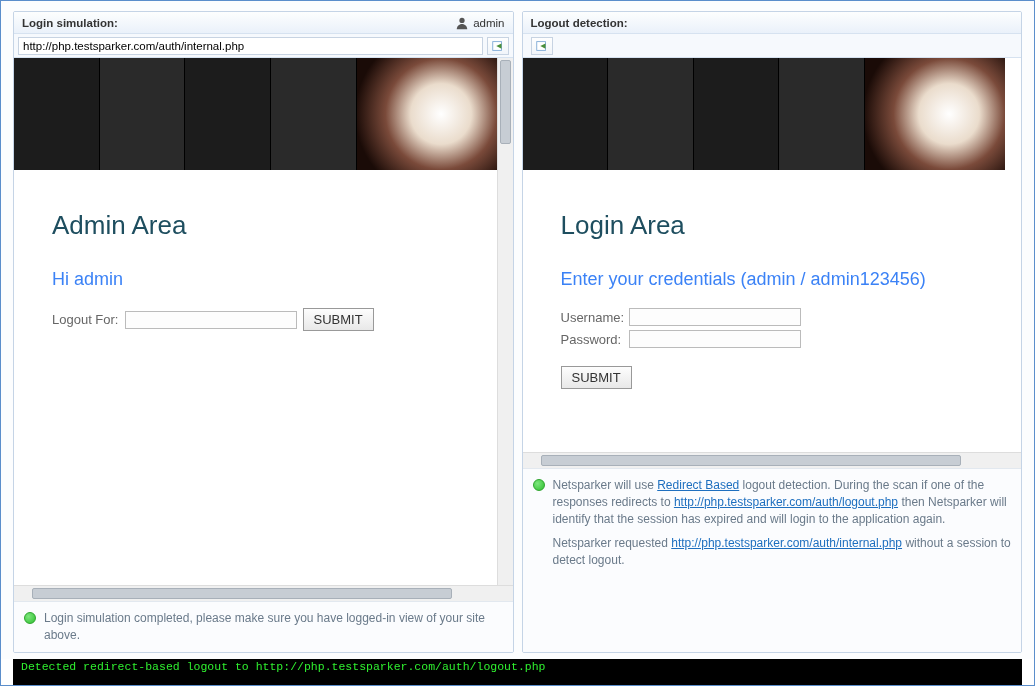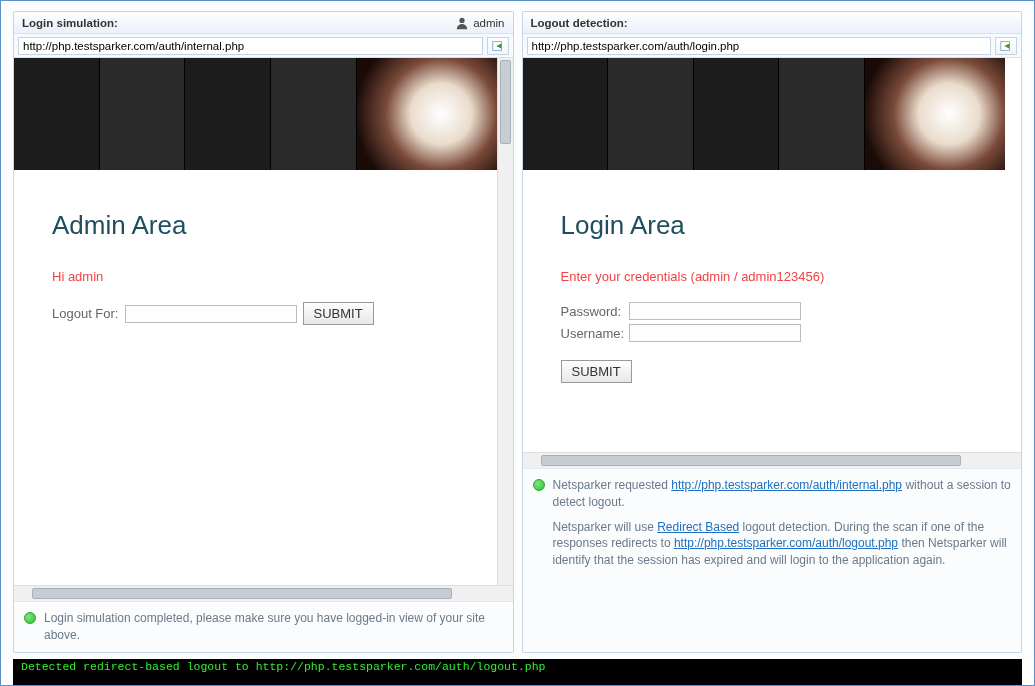--- a/index.html
+++ b/index.html
@@ -157,21 +157,21 @@
     padding: 40px 38px;
     font-family: Arial, Helvetica, sans-serif;
     color:#555;
   }
   .page-content h1 {
     font-size: 26px;
     font-weight: normal;
     color: #1e4e5f;
     margin-bottom: 28px;
   }
-  .page-content p { margin-bottom: 18px; font-size: 13px; color:#ef4444;}
+  .page-content p { margin-bottom: 18px; font-size: 18px; color:#3b82f6;}
   .page-content label { font-size:13px; color:#666; }
   .frm-row { display:flex; align-items:center; gap:6px; margin-bottom:4px;}
   .frm-row input[type=text], .frm-row input[type=password] {
     border:1px solid #bbb;
     height:18px;
     width:172px;
     background:#fdfdfd;
     font-size:12px;
     padding:1px 3px;
   }
@@ -305,21 +305,20 @@
         <div class="dot"></div>
         <div class="status-text">Login simulation completed, please make sure you have logged-in view of your site above.</div>
       </div>
     </div>
 
     <div class="panel">
       <div class="panel-header">
         <span>Logout detection:</span>
       </div>
       <div class="panel-url">
-        <input type="text" value="http://php.testsparker.com/auth/login.php" style="">
         <div class="go-btn">
           <svg class="go-icon-svg" viewBox="0 0 16 16">
             <rect x="2" y="3" width="10" height="10" fill="#fff" stroke="#7aa7d4"></rect>
             <path d="M6 8l6-3v6z" fill="#4a8f3a"></path>
           </svg>
         </div>
       </div>
       <div class="browser-viewport" style="flex:0 0 410px;">
         <div class="page-container">
           <div class="page-body" style="bottom:32px;">
@@ -327,46 +326,46 @@
               <div class="tile"></div>
                 <div class="tile d"></div>
                 <div class="tile"></div>
                 <div class="tile d"></div>
               <div class="hands"></div>
             </div>
             <div class="page-content">
               <h1>Login Area</h1>
               <p>Enter your credentials (admin / admin123456)</p>
               <div class="frm-row">
+                <label style="width:62px;">Username:</label>
+                <input type="text" style="">
+              </div>
+              <div class="frm-row">
                 <label style="width:62px;">Password:</label>
                 <input type="password" style="">
-              </div>
-              <div class="frm-row">
-                <label style="width:62px;">Username:</label>
-                <input type="text" style="">
               </div>
               <div style="margin-top:18px;">
                 <button class="btn-submit">SUBMIT</button>
               </div>
             </div>
           </div>
           <div class="page-scroll-x">
             <div class="thumb" style="left:18px;width:420px;"></div>
           </div>
         </div>
       </div>
       <div class="panel-status right-status-block" style="flex:1;">
         <div class="dot"></div>
         <div class="status-text">
           <div class="para">
+            <span>Netsparker will use </span><a>Redirect Based</a><span>  logout detection. During the scan if one of the responses redirects to </span><a>http://php.testsparker.com/auth/logout.php</a><span>  then Netsparker will identify that the session has expired and will login to the application again.</span>
+          </div>
+          <div class="para">
             <span>Netsparker requested </span><a>http://php.testsparker.com/auth/internal.php</a><span>  without a session to detect logout.</span>
           </div>
-          <div class="para">
-            <span>Netsparker will use </span><a>Redirect Based</a><span>  logout detection. During the scan if one of the responses redirects to </span><a>http://php.testsparker.com/auth/logout.php</a><span>  then Netsparker will identify that the session has expired and will login to the application again.</span>
-          </div>
         </div>
       </div>
     </div>
 
   </div>
 
   <div class="console">Detected redirect-based logout to http://php.testsparker.com/auth/logout.php</div>
 
 
 </div>

